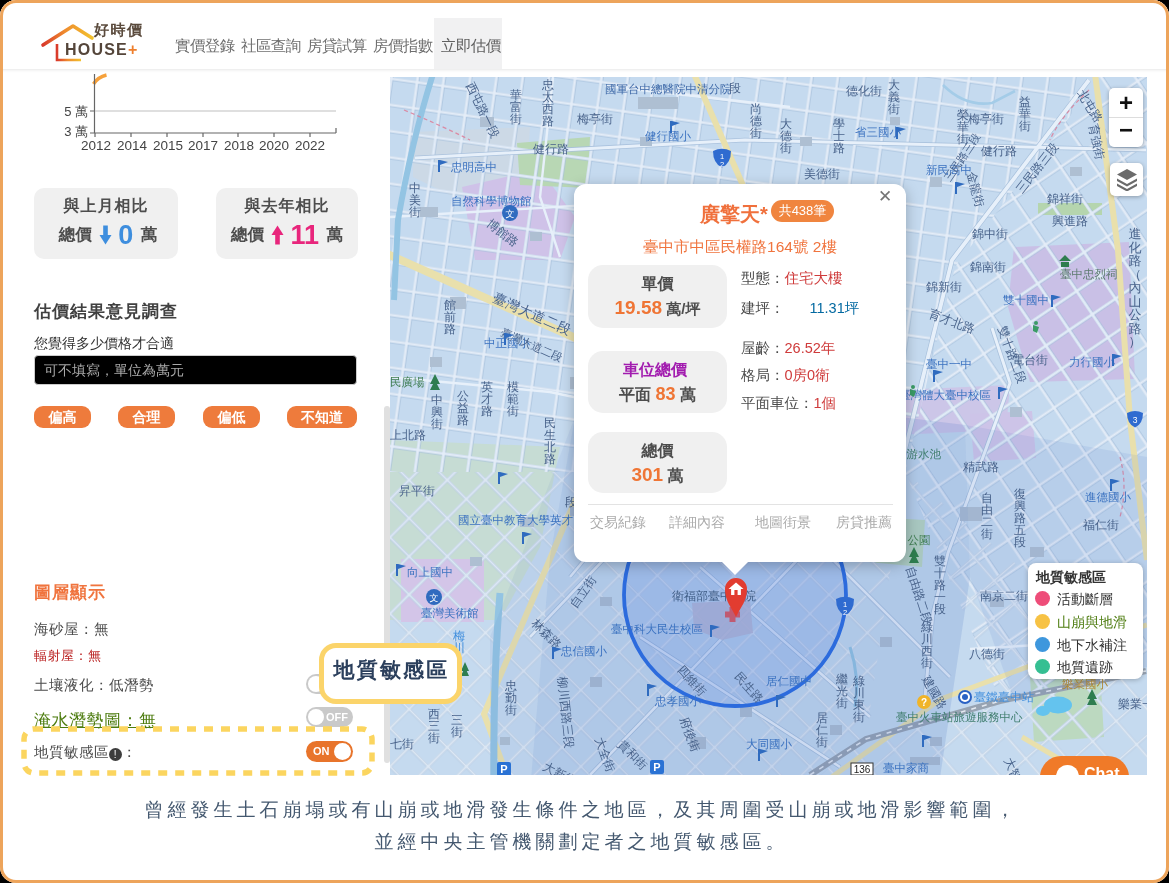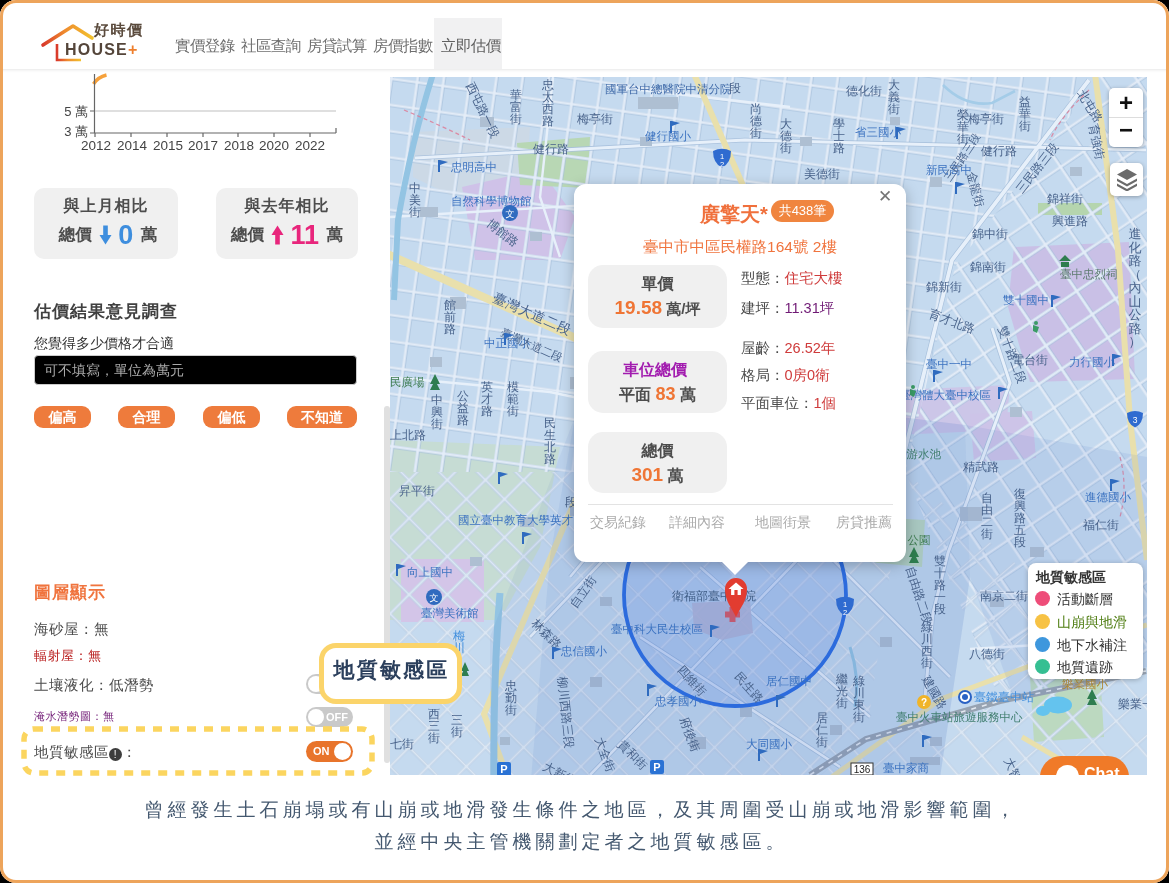--- a/index.html
+++ b/index.html
@@ -106,21 +106,21 @@
 
   <div class="abs" style="left:34px;top:620px;font-size:14.5px;color:#4a4a4a;letter-spacing:0.5px;">海砂屋：無</div>
 
   <div class="abs" style="left:34px;top:647px;font-size:13px;color:#b91c1c;letter-spacing:0.5px;text-align:center;">輻射屋：無</div>
 
   <div class="abs" style="left:34px;top:676px;font-size:14.5px;color:#4a4a4a;letter-spacing:0.5px;">土壤液化：低潛勢</div>
 
   <div class="abs" style="left:306px;top:674px;width:47px;height:20px;background:#c9c9c9;border-radius:10px;"></div>
   <div class="abs" style="left:308px;top:676px;width:16px;height:16px;background:#fff;border-radius:50%;"></div>
 
-  <div class="abs" style="left:34px;top:709px;font-size:11px;color:#701a75;letter-spacing:0.5px;">淹水潛勢圖：無</div>
+  <div class="abs" style="left:34px;top:709px;font-size:17px;color:#4d7c0f;letter-spacing:0.5px;text-decoration:underline;">淹水潛勢圖：無</div>
 
   <div class="abs" style="left:306px;top:707px;width:47px;height:20px;background:#c9c9c9;border-radius:10px;color:#fff;font-size:11px;font-weight:bold;text-align:right;line-height:20px;padding-right:5px;">OFF</div>
   <div class="abs" style="left:308px;top:709px;width:16px;height:16px;background:#fff;border-radius:50%;"></div>
 
   <svg class="abs" style="left:20px;top:725px;" width="356" height="52" viewBox="0 0 356 52">
     <rect x="4" y="4" width="348" height="44" rx="10" fill="none" stroke="#fbd55f" stroke-width="5.5" stroke-dasharray="9 8"></rect>
   </svg>
 
   <div class="abs" style="left:34px;top:743px;font-size:14.5px;color:#4a4a4a;letter-spacing:0.5px;">地質敏感區<span style="display:inline-block;width:13px;height:13px;background:#3d3d3d;border-radius:50%;color:#fff;font-size:10px;line-height:13px;text-align:center;vertical-align:-1px;">!</span>：</div>
 
@@ -540,21 +540,21 @@
 
   <div class="abs" style="left:588px;top:351px;width:139px;height:62px;background:#f0f0f0;border-radius:15px;"></div>
   <div class="abs" style="left:588px;top:360px;width:139px;font-size:16px;font-weight:bold;color:#a21caf;padding-left:35px;">車位總價</div>
   <div class="abs" style="left:588px;top:384px;width:139px;text-align:center;font-size:16px;font-weight:bold;color:#4d4d4d;">平面 <span style="color:#ef7535;font-size:18px;">83</span> 萬</div>
 
   <div class="abs" style="left:588px;top:432px;width:139px;height:61px;background:#f0f0f0;border-radius:15px;"></div>
   <div class="abs" style="left:588px;top:441px;width:139px;text-align:center;font-size:16px;font-weight:bold;color:#4d4d4d;">總價</div>
   <div class="abs" style="left:588px;top:464px;width:139px;text-align:center;font-size:16px;font-weight:bold;color:#4d4d4d;"><span style="color:#ef7535;font-size:19px;">301</span> 萬</div>
 
   <div class="abs" style="left:741px;top:269px;font-size:14.5px;color:#4a4a4a;">型態：<span style="color:#cf3b3b;">住宅大樓</span></div>
-  <div class="abs" style="left:741px;top:299px;font-size:14.5px;color:#4a4a4a;">建坪：<span style="color:#701a75;">11.31坪</span></div>
+  <div class="abs" style="left:741px;top:299px;font-size:14.5px;color:#4a4a4a;">建坪：<span style="color:#0369a1;margin-left:25px;">11.31坪</span></div>
   <div class="abs" style="left:741px;top:339px;font-size:14.5px;color:#4a4a4a;">屋齡：<span style="color:#cf3b3b;">26.52年</span></div>
   <div class="abs" style="left:741px;top:366px;font-size:14.5px;color:#4a4a4a;">格局：<span style="color:#cf3b3b;">0房0衛</span></div>
   <div class="abs" style="left:741px;top:394px;font-size:14.5px;color:#4a4a4a;">平面車位：<span style="color:#cf3b3b;">1個</span></div>
 
   <div class="abs" style="left:588px;top:504px;width:305px;height:1px;background:#e3e3e3;"></div>
 
   <div class="abs" style="left:590px;top:514px;font-size:14px;color:#ababab;">交易紀錄</div>
   <div class="abs" style="left:669px;top:514px;font-size:14px;color:#ababab;">詳細內容</div>
   <div class="abs" style="left:755px;top:514px;font-size:14px;color:#ababab;">地圖街景</div>
   <div class="abs" style="left:836px;top:514px;font-size:14px;color:#ababab;">房貸推薦</div>

